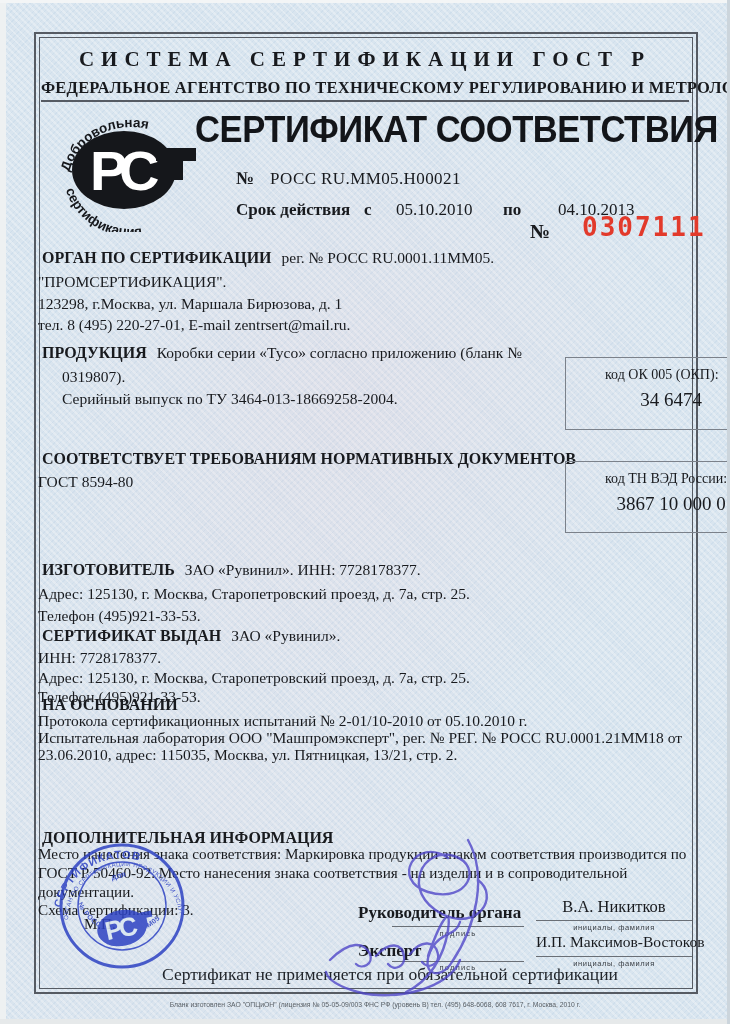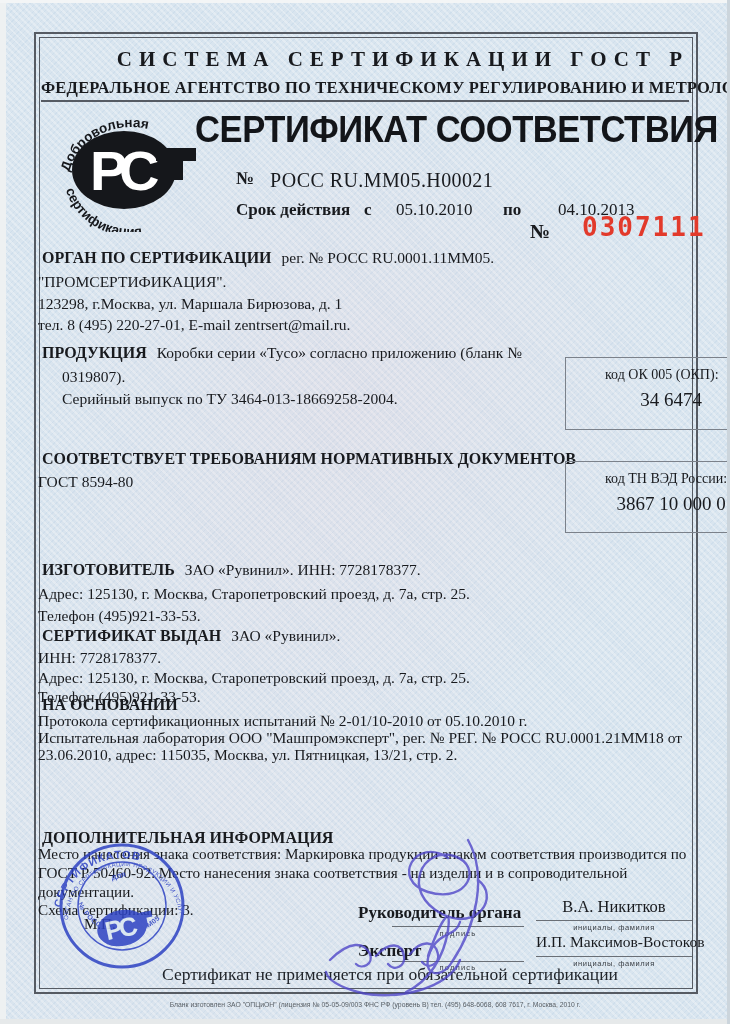--- a/index.html
+++ b/index.html
@@ -14,30 +14,30 @@
   .edge{position:absolute;z-index:9;}
   #edge-left{left:0;top:0;width:6px;height:100%;background:#eef1f2;}
   #edge-top{left:0;top:0;width:100%;height:3px;background:#f3f5f6;}
   #edge-bottom{left:0;bottom:0;width:100%;height:5px;background:#e6e9ea;}
   #edge-right{right:0;top:0;width:3px;height:100%;background:#ccd5dc;}
 
   .frame{position:absolute;left:34px;top:32px;width:660px;height:958px;border:2px solid #565b63;}
   .frame::before{content:'';position:absolute;inset:3px;border:1px solid #565b63;}
 
   .abs{position:absolute;white-space:nowrap;}
-  #hdr-system{left:41px;top:47px;width:648px;text-align:right;font-weight:bold;font-size:21px;letter-spacing:7px;}
+  #hdr-system{left:41px;top:47px;width:648px;text-align:center;font-weight:bold;font-size:21px;letter-spacing:7px;}
   #hdr-agency{left:41px;top:78px;width:648px;text-align:center;font-weight:bold;font-size:16.5px;letter-spacing:0.2px;}
   #hdr-line{left:41px;top:100px;width:648px;height:1.5px;background:#565b63;}
 
   #logo-svg{left:52px;top:104px;}
   #doc-title{left:185px;top:109px;width:505px;text-align:center;font-family:"Liberation Sans",sans-serif;
     font-weight:bold;font-size:36px;letter-spacing:-0.5px;transform:scaleX(.96);color:#131519;}
 
   #regno-sign{left:236px;top:168px;font-weight:bold;font-size:18px;}
-  #regno-val{left:270px;top:169px;font-size:20px;letter-spacing:0.4px;font-family:Liberation Serif, serif;}
+  #regno-val{left:270px;top:169px;font-size:17px;letter-spacing:0.4px;font-family:Liberation Serif, serif;}
   #val-label{left:236px;top:200px;font-weight:bold;font-size:17px;}
   #val-c{left:364px;top:200px;font-weight:bold;font-size:17px;}
   #val-from{left:396px;top:200px;font-size:17px;}
   #val-po{left:503px;top:200px;font-weight:bold;font-size:17px;}
   #val-to{left:558px;top:200px;font-size:17px;}
   #blank-sign{left:530px;top:220px;font-weight:bold;font-size:20px;}
   #blank-digits{left:556px;top:212px;font-family:"DejaVu Sans Mono",monospace;font-weight:bold;
     font-size:26px;letter-spacing:2px;color:#e23a2b;margin-left:26px;}
 
   .sec-h{position:absolute;left:42px;white-space:nowrap;font-weight:bold;font-size:16px;}

